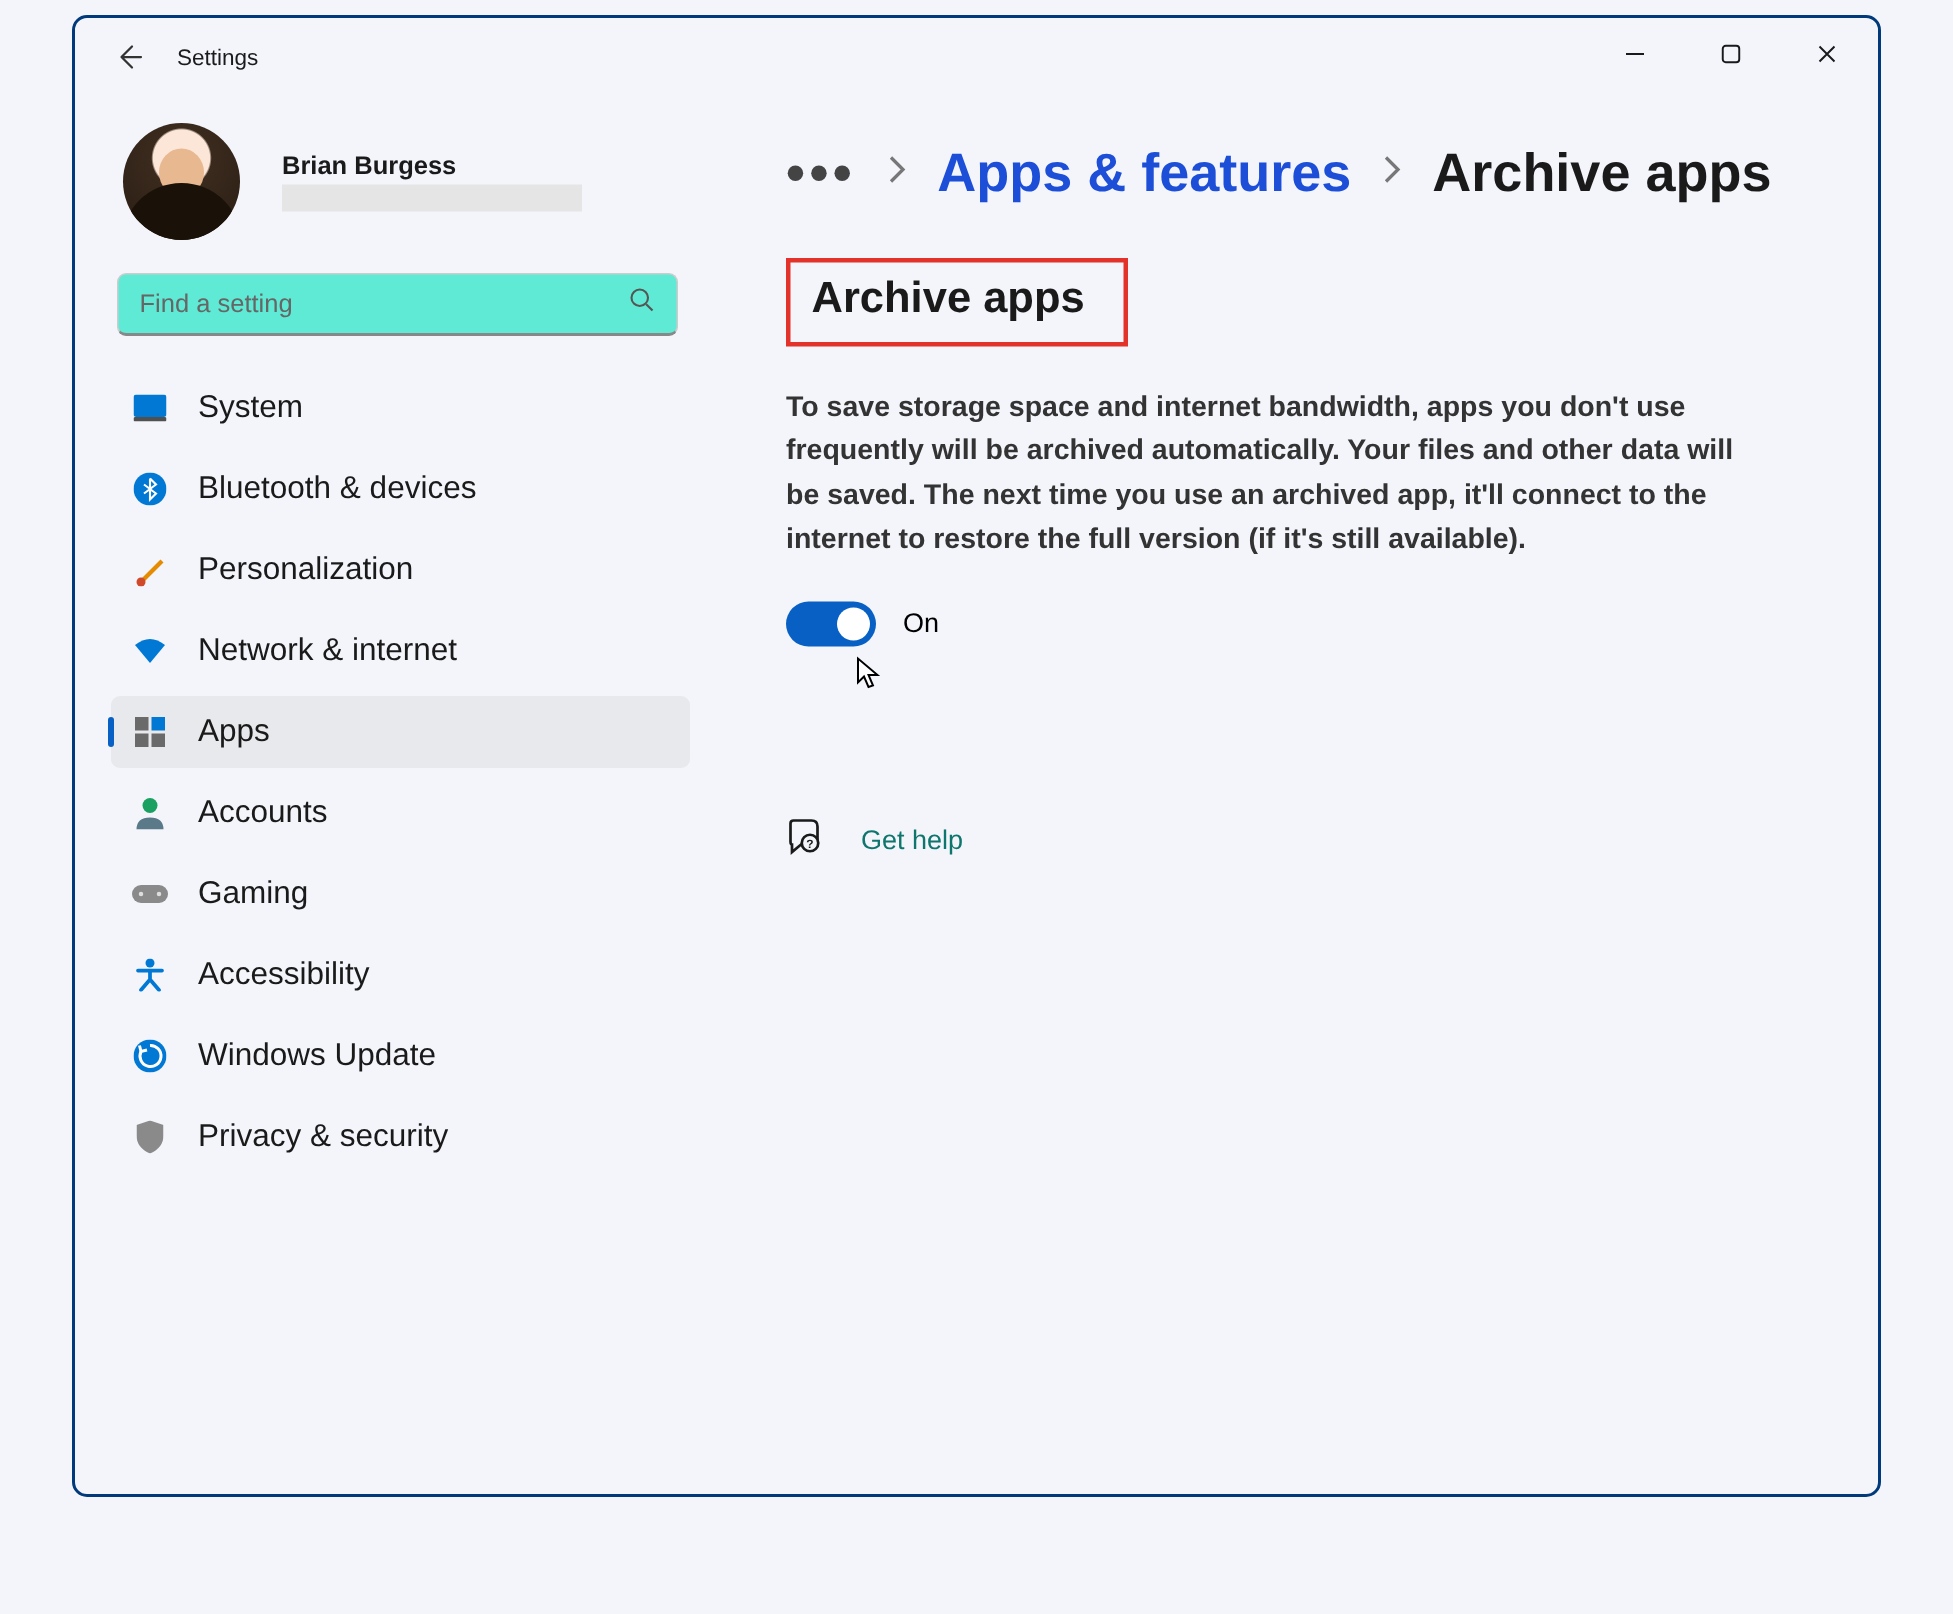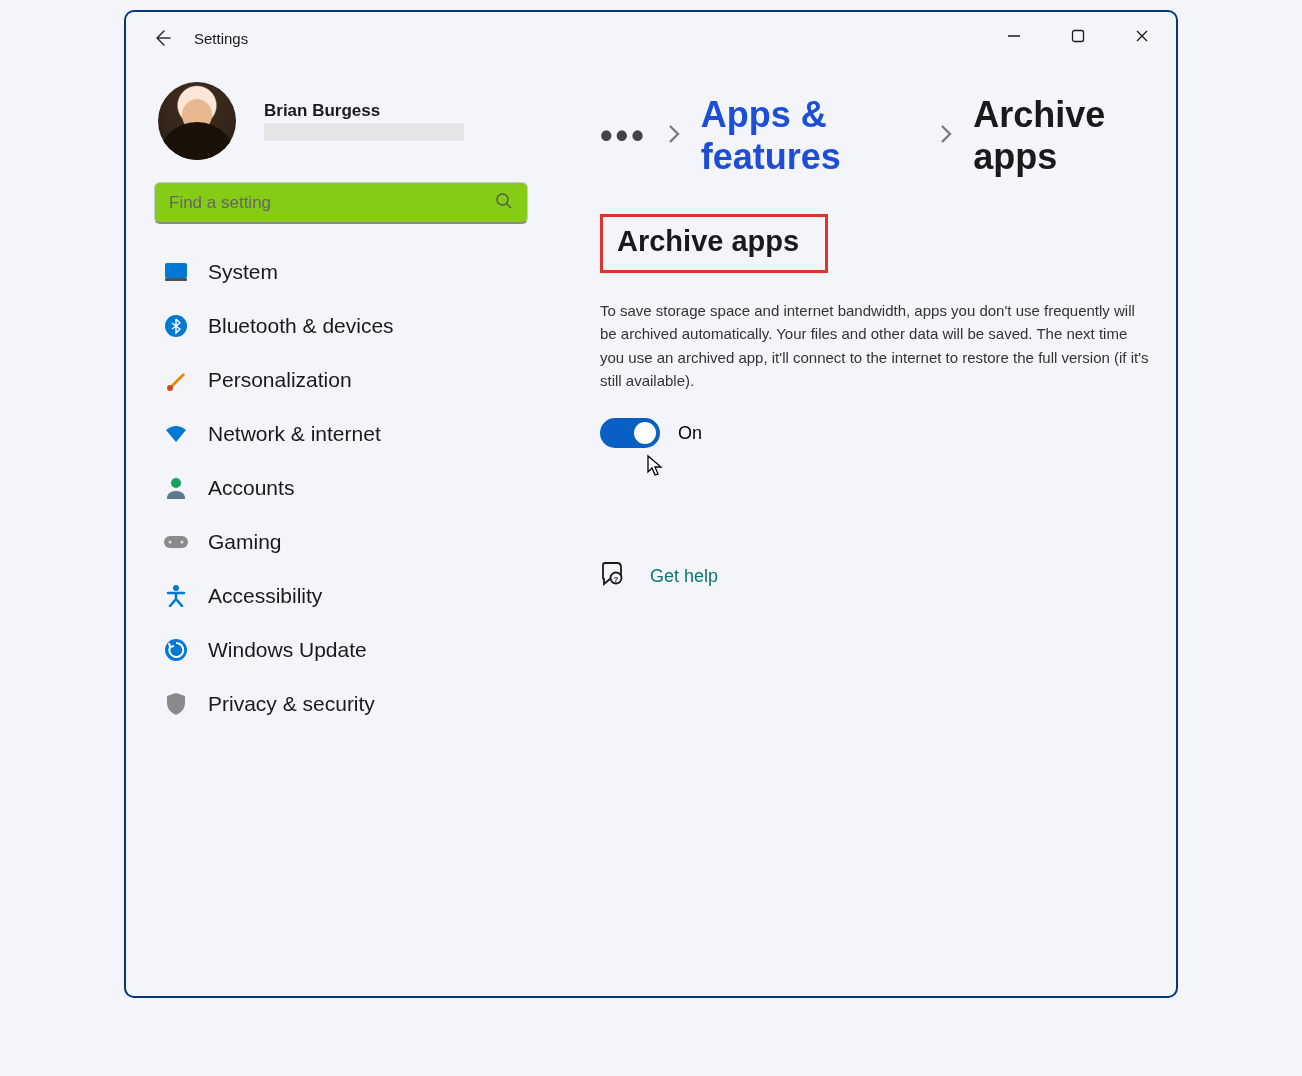--- a/index.html
+++ b/index.html
@@ -8,21 +8,21 @@
       box-sizing: border-box;
       font-family: "Segoe UI", -apple-system, sans-serif;
     }
     body {
       background: #f3f5fb;
       width: 1302px;
       height: 1076px;
       overflow: hidden;
     }
     .window {
-      width: 1054px;
+      width: 1206px;
       height: 988px;
       margin: 10px auto;
       background: #f3f5fb;
       border: 2px solid #003a7a;
       border-radius: 10px;
       position: relative;
       overflow: hidden;
     }
     .titlebar {
       display: flex;
@@ -112,21 +112,21 @@
     }
     .user-sub {
       width: 200px;
       height: 18px;
       background: #e5e5e5;
       margin-top: 2px;
     }
     .search-box {
       display: flex;
       align-items: center;
-      background: #84cc16;
+      background: #5eead4;
       border: 1px solid #ccc;
       border-bottom: 2px solid #888;
       border-radius: 6px;
       height: 42px;
       padding: 0 14px;
       margin: 0 8px 24px 4px;
     }
     .search-box input {
       flex: 1;
       border: none;
@@ -210,25 +210,26 @@
       border: 3px solid #e33229;
       padding: 8px 26px 12px 14px;
       margin-bottom: 26px;
     }
     .page-heading {
       font-size: 29px;
       font-weight: 600;
       color: #1a1a1a;
     }
     .description {
-      font-size: 15px;
+      font-size: 19px;
       color: #333;
       line-height: 1.55;
       max-width: 640px;
       margin-bottom: 26px;
+      font-weight: bold;
     }
     .toggle-row {
       display: flex;
       align-items: center;
       gap: 18px;
     }
     .toggle {
       width: 60px;
       height: 30px;
       background: #0860c4;
@@ -355,20 +356,31 @@
 
         <div class="nav-item">
           <span class="nav-icon">
             <svg width="22" height="18" viewBox="0 0 22 18">
                 <path d="M1 5 Q11 -3 21 5 L11 17 Z" fill="#0078d4"></path>
               </svg>
           </span>
           <span>Network &amp; internet</span>
         </div>
 
+        <div class="nav-item active">
+          <span class="nav-icon">
+            <svg width="22" height="22" viewBox="0 0 22 22">
+                <rect x="1" y="1" width="9" height="9" fill="#6a6a6a"></rect>
+                <rect x="12" y="1" width="9" height="9" fill="#0078d4"></rect>
+                <rect x="1" y="12" width="9" height="9" fill="#6a6a6a"></rect>
+                <rect x="12" y="12" width="9" height="9" fill="#6a6a6a"></rect>
+              </svg>
+          </span>
+          <span>Apps</span>
+        </div>
 
         <div class="nav-item">
           <span class="nav-icon">
             <svg width="20" height="22" viewBox="0 0 20 22">
                 <circle cx="10" cy="6" r="5" fill="#1aa061"></circle>
                 <path d="M1 22 Q1 14 10 14 Q19 14 19 22 Z" fill="#5a7a8a"></path>
               </svg>
           </span>
           <span>Accounts</span>
         </div>

